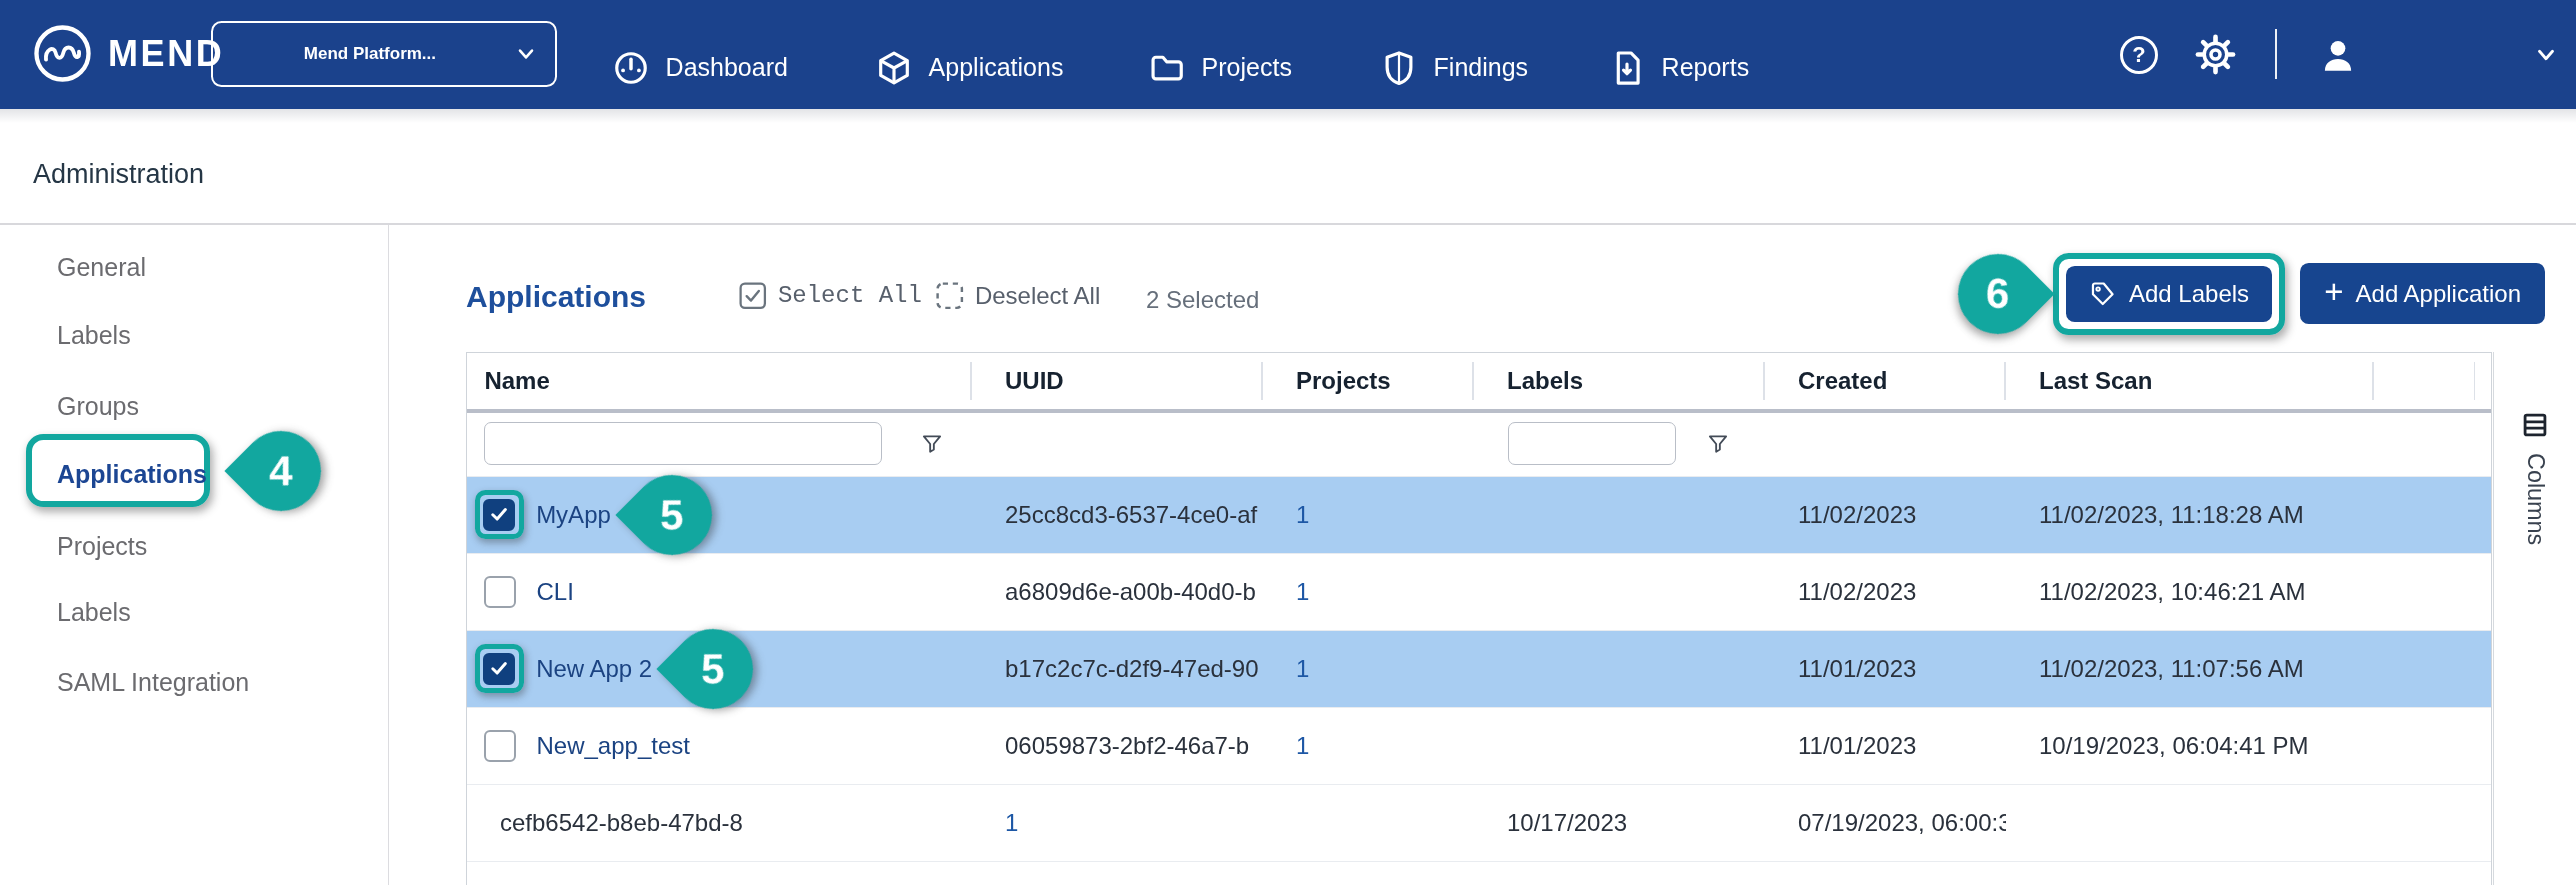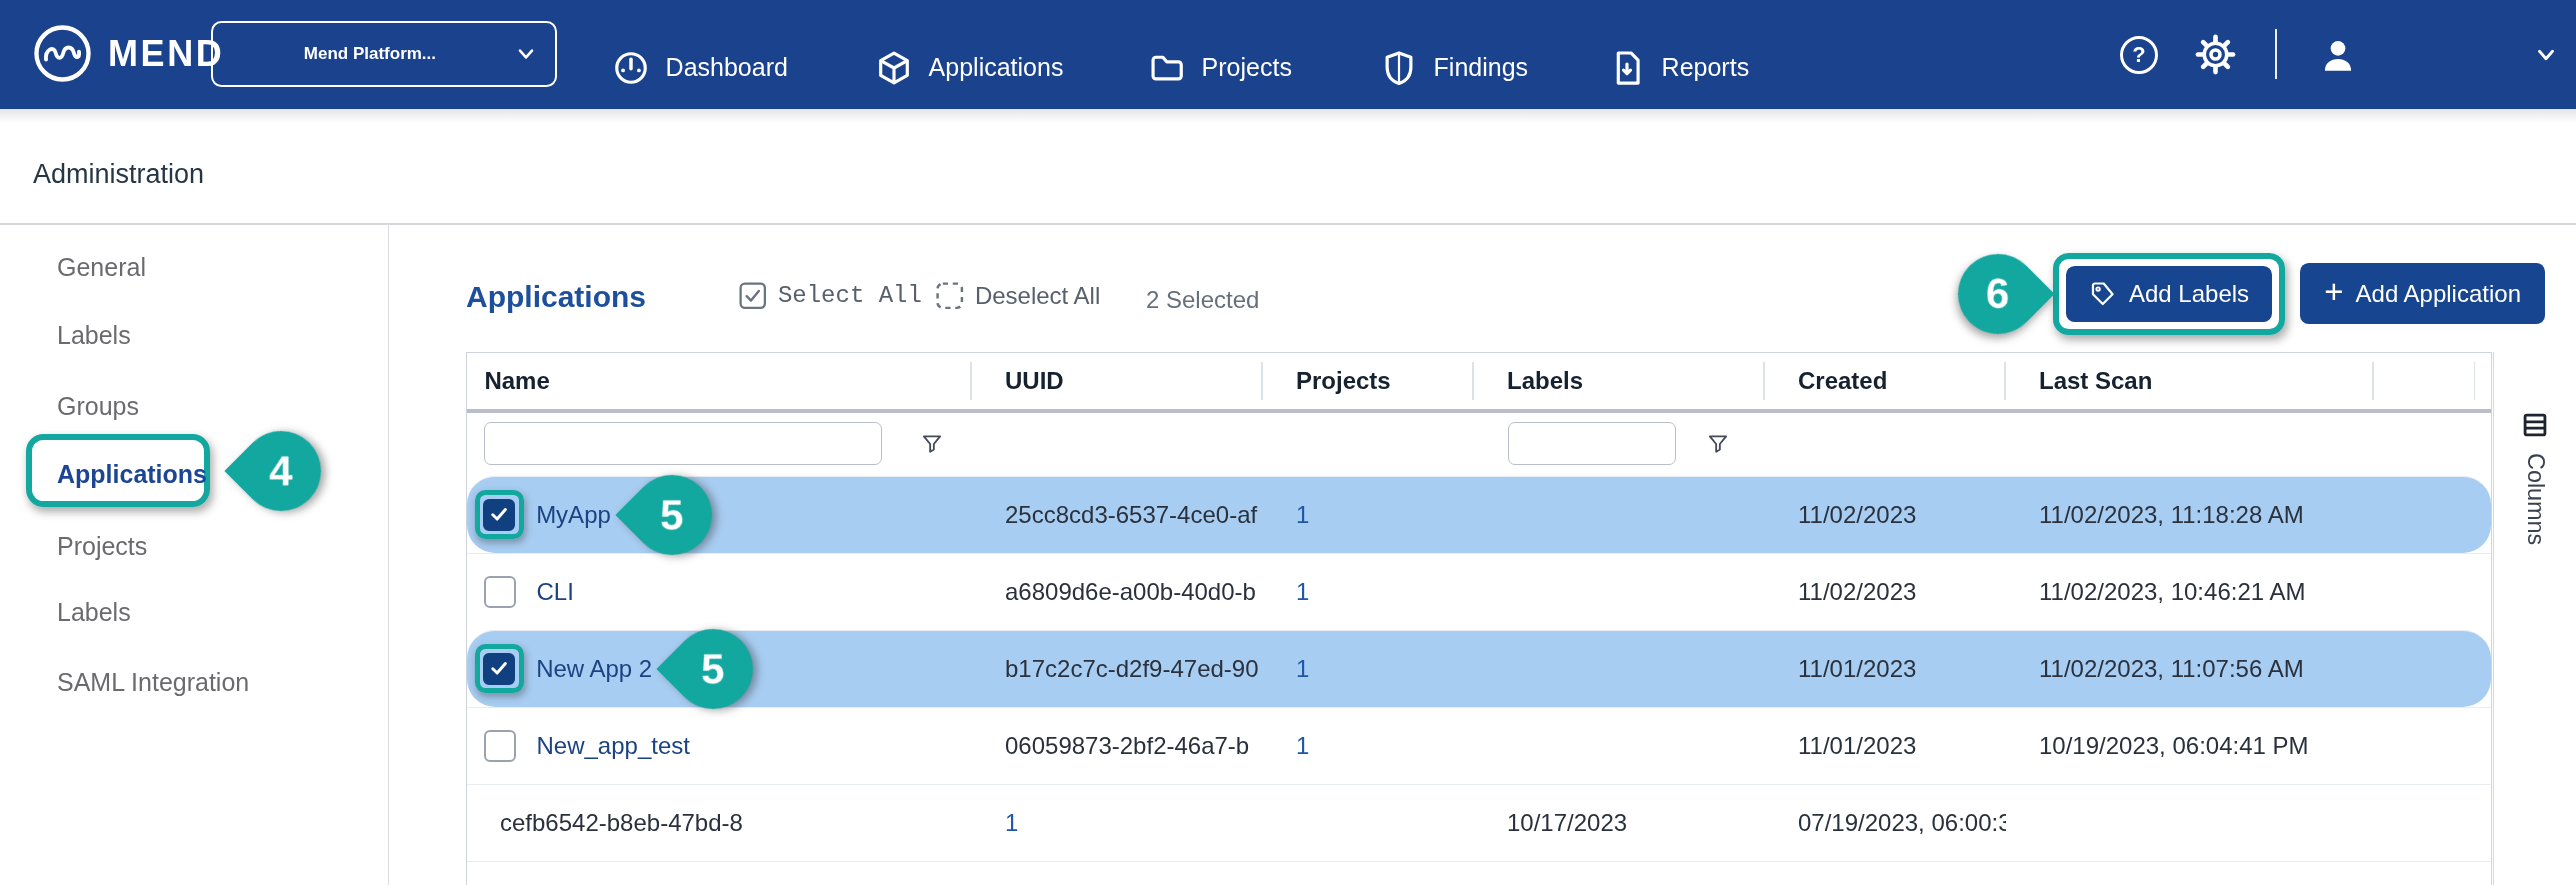--- a/index.html
+++ b/index.html
@@ -78,21 +78,21 @@
   .th-extra::after{right:15.6px;}
   .thick-line{height:3.5px;background:#b9bec9;}
   .filter-row{position:relative;height:63px;background:#fff;}
   .filter-input{position:absolute;top:9.6px;height:43px;border:1.7px solid #b9bec7;border-radius:7px;
     background:#fff;box-sizing:border-box;outline:none;font-size:22.6px;padding:0 10.4px;color:#2a313c;}
   .fi-name{left:16.5px;width:398px;}
   .fi-labels{left:1041px;width:168px;}
   .funnel{position:absolute;top:18px;cursor:pointer;}
   .fu-name{left:452px;} .fu-labels{left:1238px;}
   .trow{height:76px;border-top:1.7px solid #e9ecf0;align-items:center;background:#fff;}
-  .trow.selected{background:#a8cdf2;border-radius:28px;}
+  .trow.selected{background:#a8cdf2;}
   .td{font-size:24px;color:#2a313c;padding-left:33px;white-space:nowrap;overflow:hidden;
     height:76px;display:flex;align-items:center;box-sizing:border-box;}
   .td-name{padding-left:16.5px;gap:21px;overflow:visible;}
   .appname{color:#1b4382;cursor:pointer;text-decoration:none;}
   .projlink{color:#1d57a5;cursor:pointer;text-decoration:none;}
   .cb{width:32px;height:32px;border:2.6px solid #9aa2ac;border-radius:6px;background:#fff;
     box-sizing:border-box;flex:none;display:flex;align-items:center;justify-content:center;cursor:pointer;}
   .cb svg{display:none;}
   .cb.checked{background:#10407f;border-color:#10407f;}
   .cb.checked svg{display:block;}

